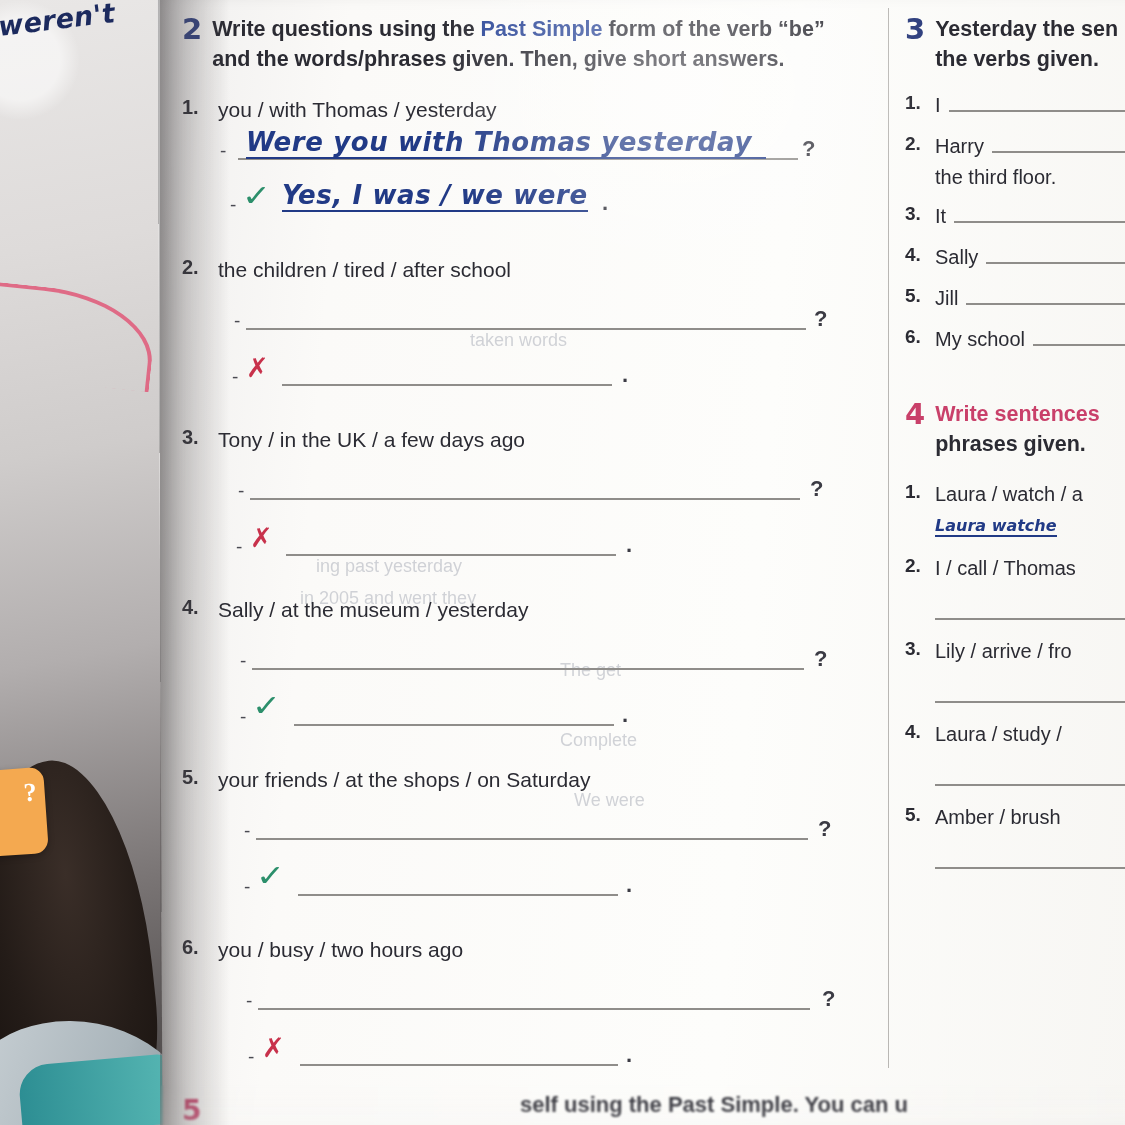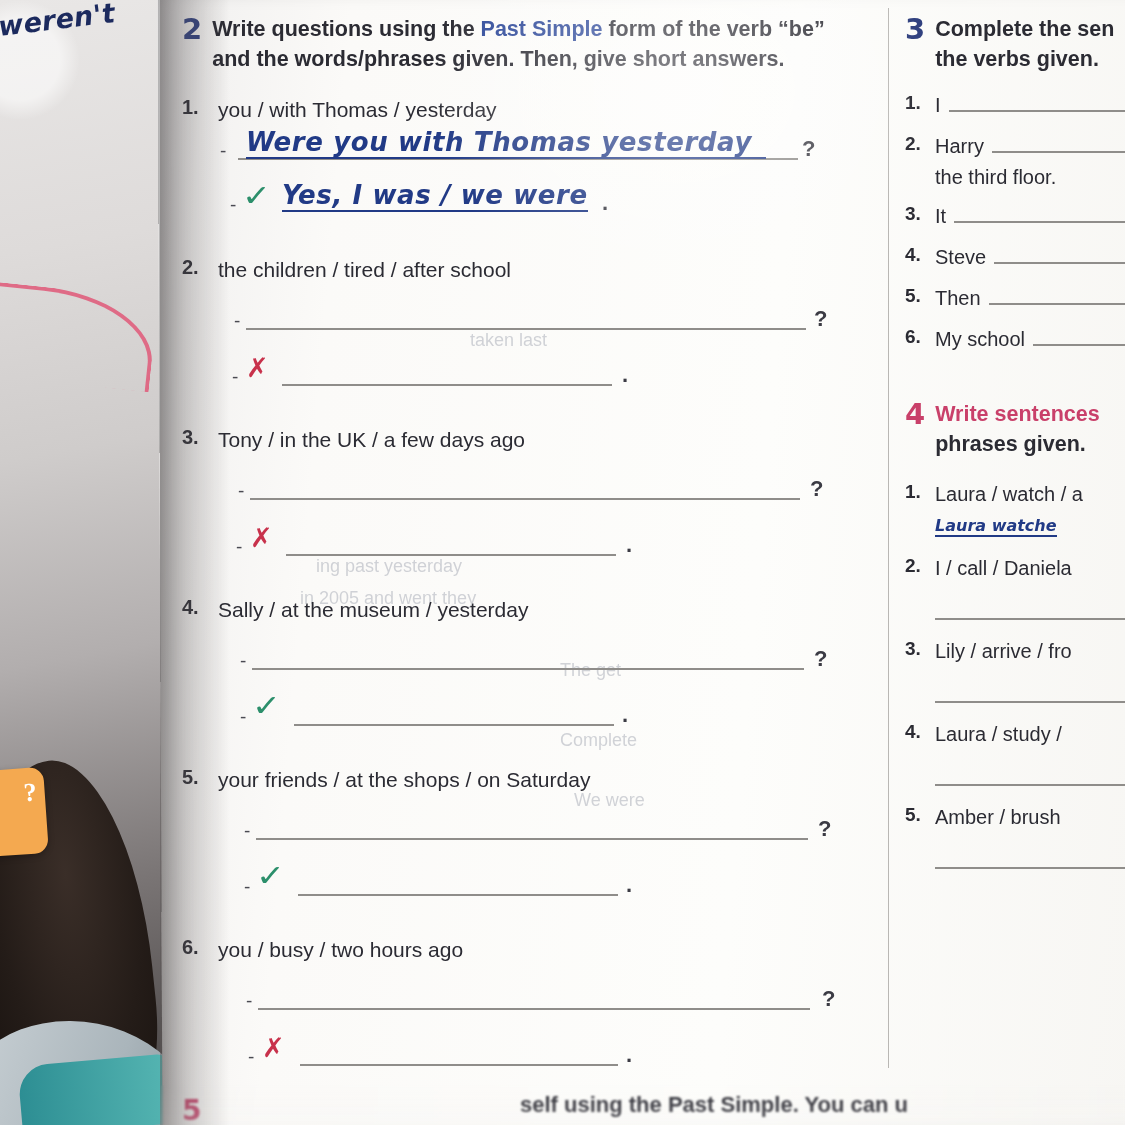--- a/index.html
+++ b/index.html
@@ -183,21 +183,21 @@
   <div class="bubble">
     <span>?</span>
   </div>
   <div class="teal"></div>
   <div class="weren">weren't</div>
 
   <div class="page"></div>
   <div class="divider"></div>
 
   <div class="ghost" style="left:420px;top:128px;">&nbsp;</div>
-  <div class="ghost" style="left:470px;top:330px;">taken last</div>
+  <div class="ghost" style="left:470px;top:330px;">taken words</div>
   <div class="ghost" style="left:316px;top:556px;">ing past yesterday</div>
   <div class="ghost" style="left:300px;top:588px;">in 2005 and went they</div>
   <div class="ghost" style="left:560px;top:660px;">The get</div>
   <div class="ghost" style="left:560px;top:730px;">Complete</div>
   <div class="ghost" style="left:574px;top:790px;">We were</div>
 
   <div class="col-left">
     <div class="ex-head">
       <div class="ex-num">2</div>
       <div class="ex-text" style="width:650px;">
@@ -301,21 +301,21 @@
       <div class="line" style="left:118px;width:318px;"></div>
       <div class="period" style="left:444px;top:8px;">.</div>
     </div>
   </div>
 
   <div class="col-right">
 
     <div class="ex-head">
       <div class="ex-num">3</div>
       <div class="ex-text" style="width:230px;">
-        <span>Complete the sen</span><br>
+        <span>Yesterday the sen</span><br>
         <span>the verbs given.</span>
       </div>
     </div>
 
     <div class="r-item" style="margin-top:18px;">
       <div class="r-num">1.</div>
       <div class="r-txt">I</div>
       <div class="r-line"></div>
     </div>
 
@@ -327,27 +327,27 @@
     <div class="r-sub">the third floor.</div>
 
     <div class="r-item">
       <div class="r-num">3.</div>
       <div class="r-txt">It</div>
       <div class="r-line"></div>
     </div>
 
     <div class="r-item">
       <div class="r-num">4.</div>
-      <div class="r-txt">Steve</div>
+      <div class="r-txt">Sally</div>
       <div class="r-line"></div>
     </div>
 
     <div class="r-item">
       <div class="r-num">5.</div>
-      <div class="r-txt">Then</div>
+      <div class="r-txt">Jill</div>
       <div class="r-line"></div>
     </div>
 
     <div class="r-item">
       <div class="r-num">6.</div>
       <div class="r-txt">My school</div>
       <div class="r-line"></div>
     </div>
 
     
@@ -360,21 +360,21 @@
     </div>
 
     <div class="r-item" style="margin-top:22px;">
       <div class="r-num">1.</div>
       <div class="r-txt">Laura / watch / a</div>
     </div>
     <div class="r-hand">Laura watche</div>
 
     <div class="r-item" style="margin-top:18px;">
       <div class="r-num">2.</div>
-      <div class="r-txt">I / call / Daniela</div>
+      <div class="r-txt">I / call / Thomas</div>
     </div>
     <div class="r-blank" style="width:200px;"></div>
 
     <div class="r-item" style="margin-top:18px;">
       <div class="r-num">3.</div>
       <div class="r-txt">Lily / arrive / fro</div>
     </div>
     <div class="r-blank" style="width:200px;"></div>
 
     <div class="r-item" style="margin-top:18px;">

